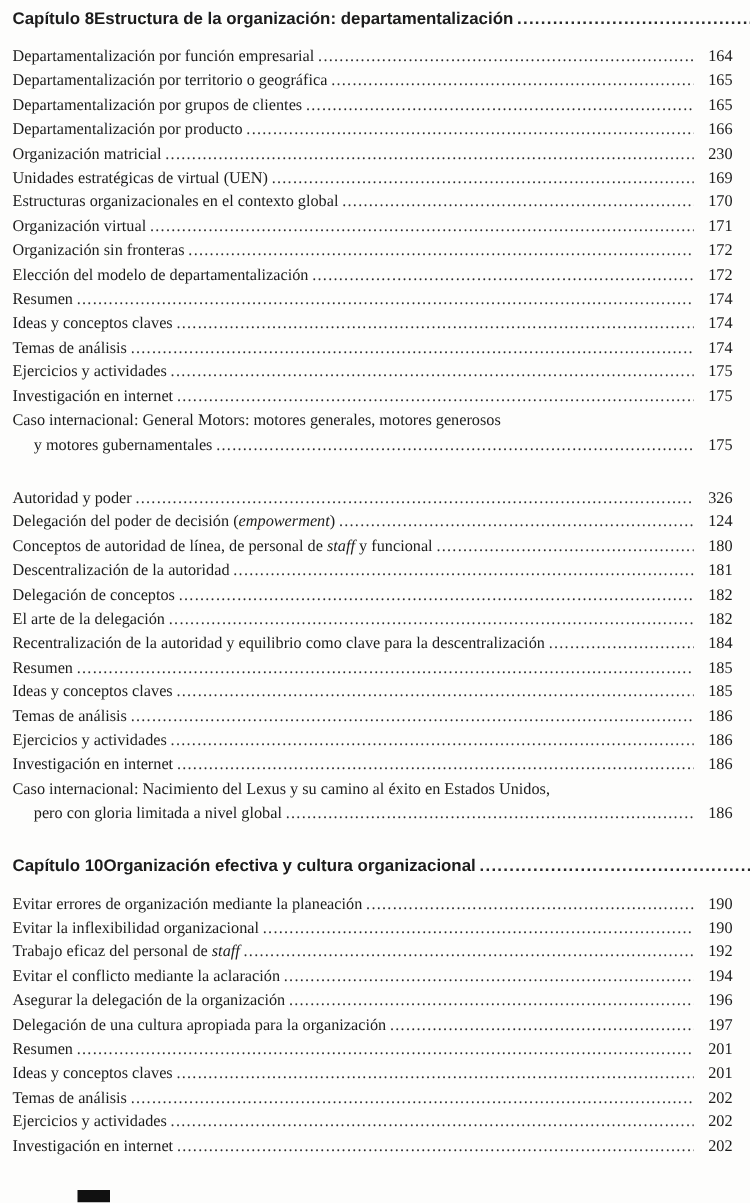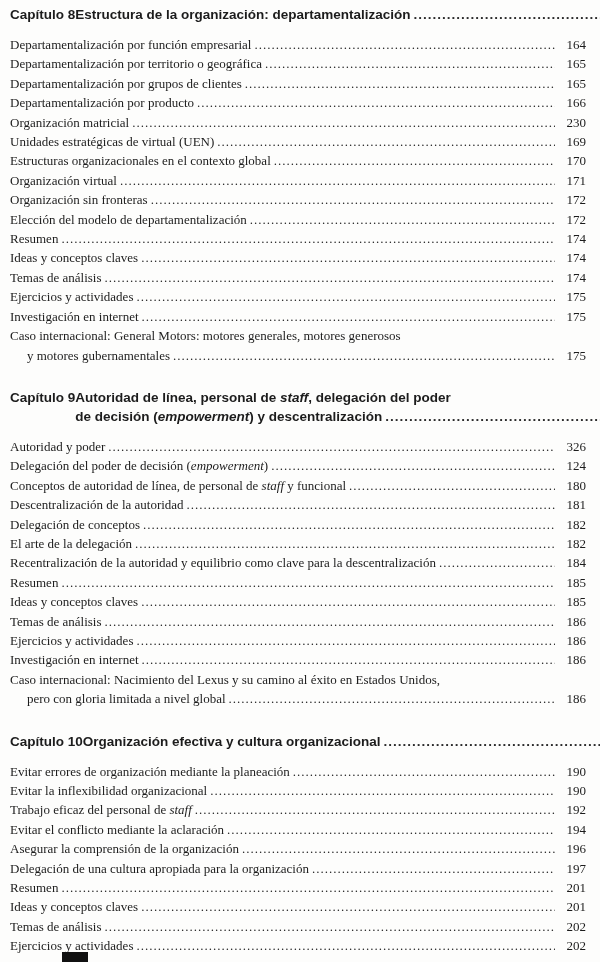--- a/index.html
+++ b/index.html
@@ -156,32 +156,20 @@
             <span class="text">Caso internacional: General Motors: motores generales, motores generosos</span>
           </div>
           <div class="row indent">
             <span class="text">y motores gubernamentales</span>
             <span class="leader"></span>
             <span class="pagenum">175</span>
           </div>
         </div>
       </section>
       <section class="chapter">
-        <div class="heading">
-          <span class="label">Capítulo 9</span>
-          <div class="title-col">
-            <div class="row">
-              <span class="text">Autoridad de línea, personal de <i>staff</i>, delegación del poder</span>
-            </div>
-            <div class="row">
-              <span class="text">de decisión (<i>empowerment</i>) y descentralización</span>
-              <span class="leader"></span>
-            </div>
-          </div>
-        </div>
         <div class="entries">
           <div class="row">
             <span class="text">Autoridad y poder</span>
             <span class="leader"></span>
             <span class="pagenum">326</span>
           </div>
           <div class="row">
             <span class="text">Delegación del poder de decisión (<i>empowerment</i>)</span>
             <span class="leader"></span>
             <span class="pagenum">124</span>
@@ -271,21 +259,21 @@
             <span class="text">Trabajo eficaz del personal de <i>staff</i></span>
             <span class="leader"></span>
             <span class="pagenum">192</span>
           </div>
           <div class="row">
             <span class="text">Evitar el conflicto mediante la aclaración</span>
             <span class="leader"></span>
             <span class="pagenum">194</span>
           </div>
           <div class="row">
-            <span class="text">Asegurar la comprensión de la organización</span>
+            <span class="text">Asegurar la delegación de la organización</span>
             <span class="leader"></span>
             <span class="pagenum">196</span>
           </div>
           <div class="row">
             <span class="text">Delegación de una cultura apropiada para la organización</span>
             <span class="leader"></span>
             <span class="pagenum">197</span>
           </div>
           <div class="row">
             <span class="text">Resumen</span>

